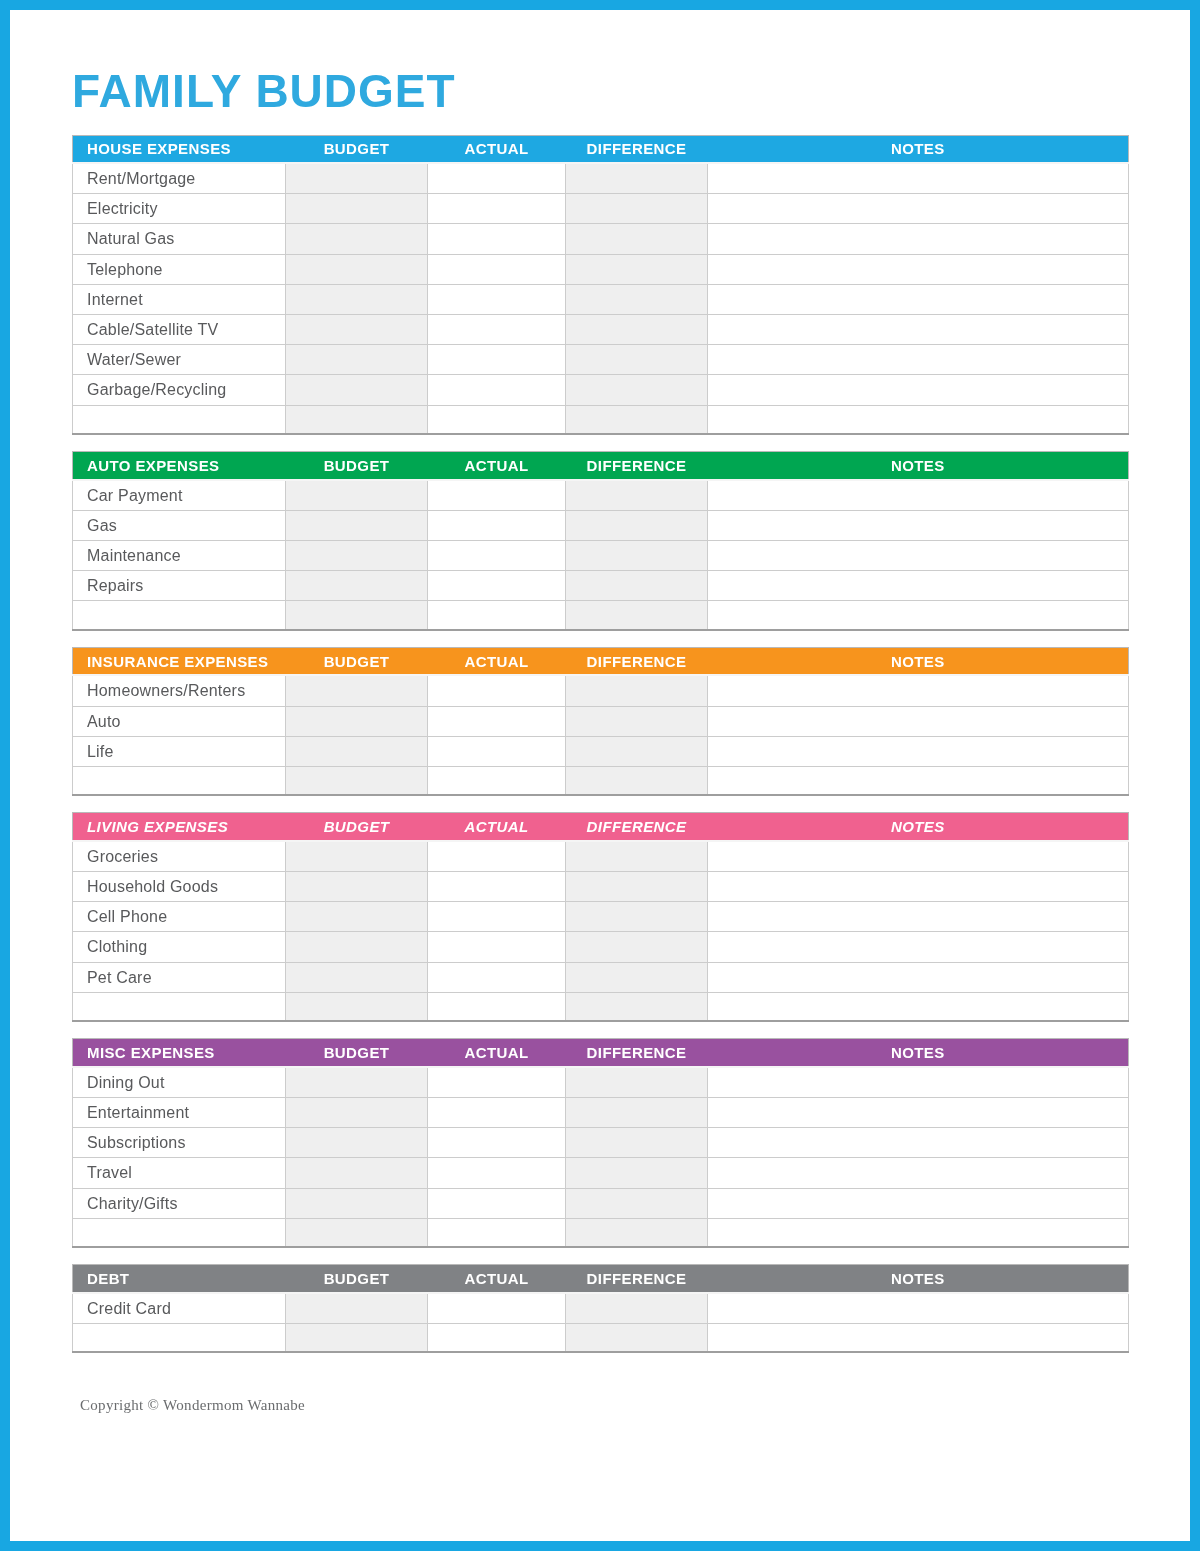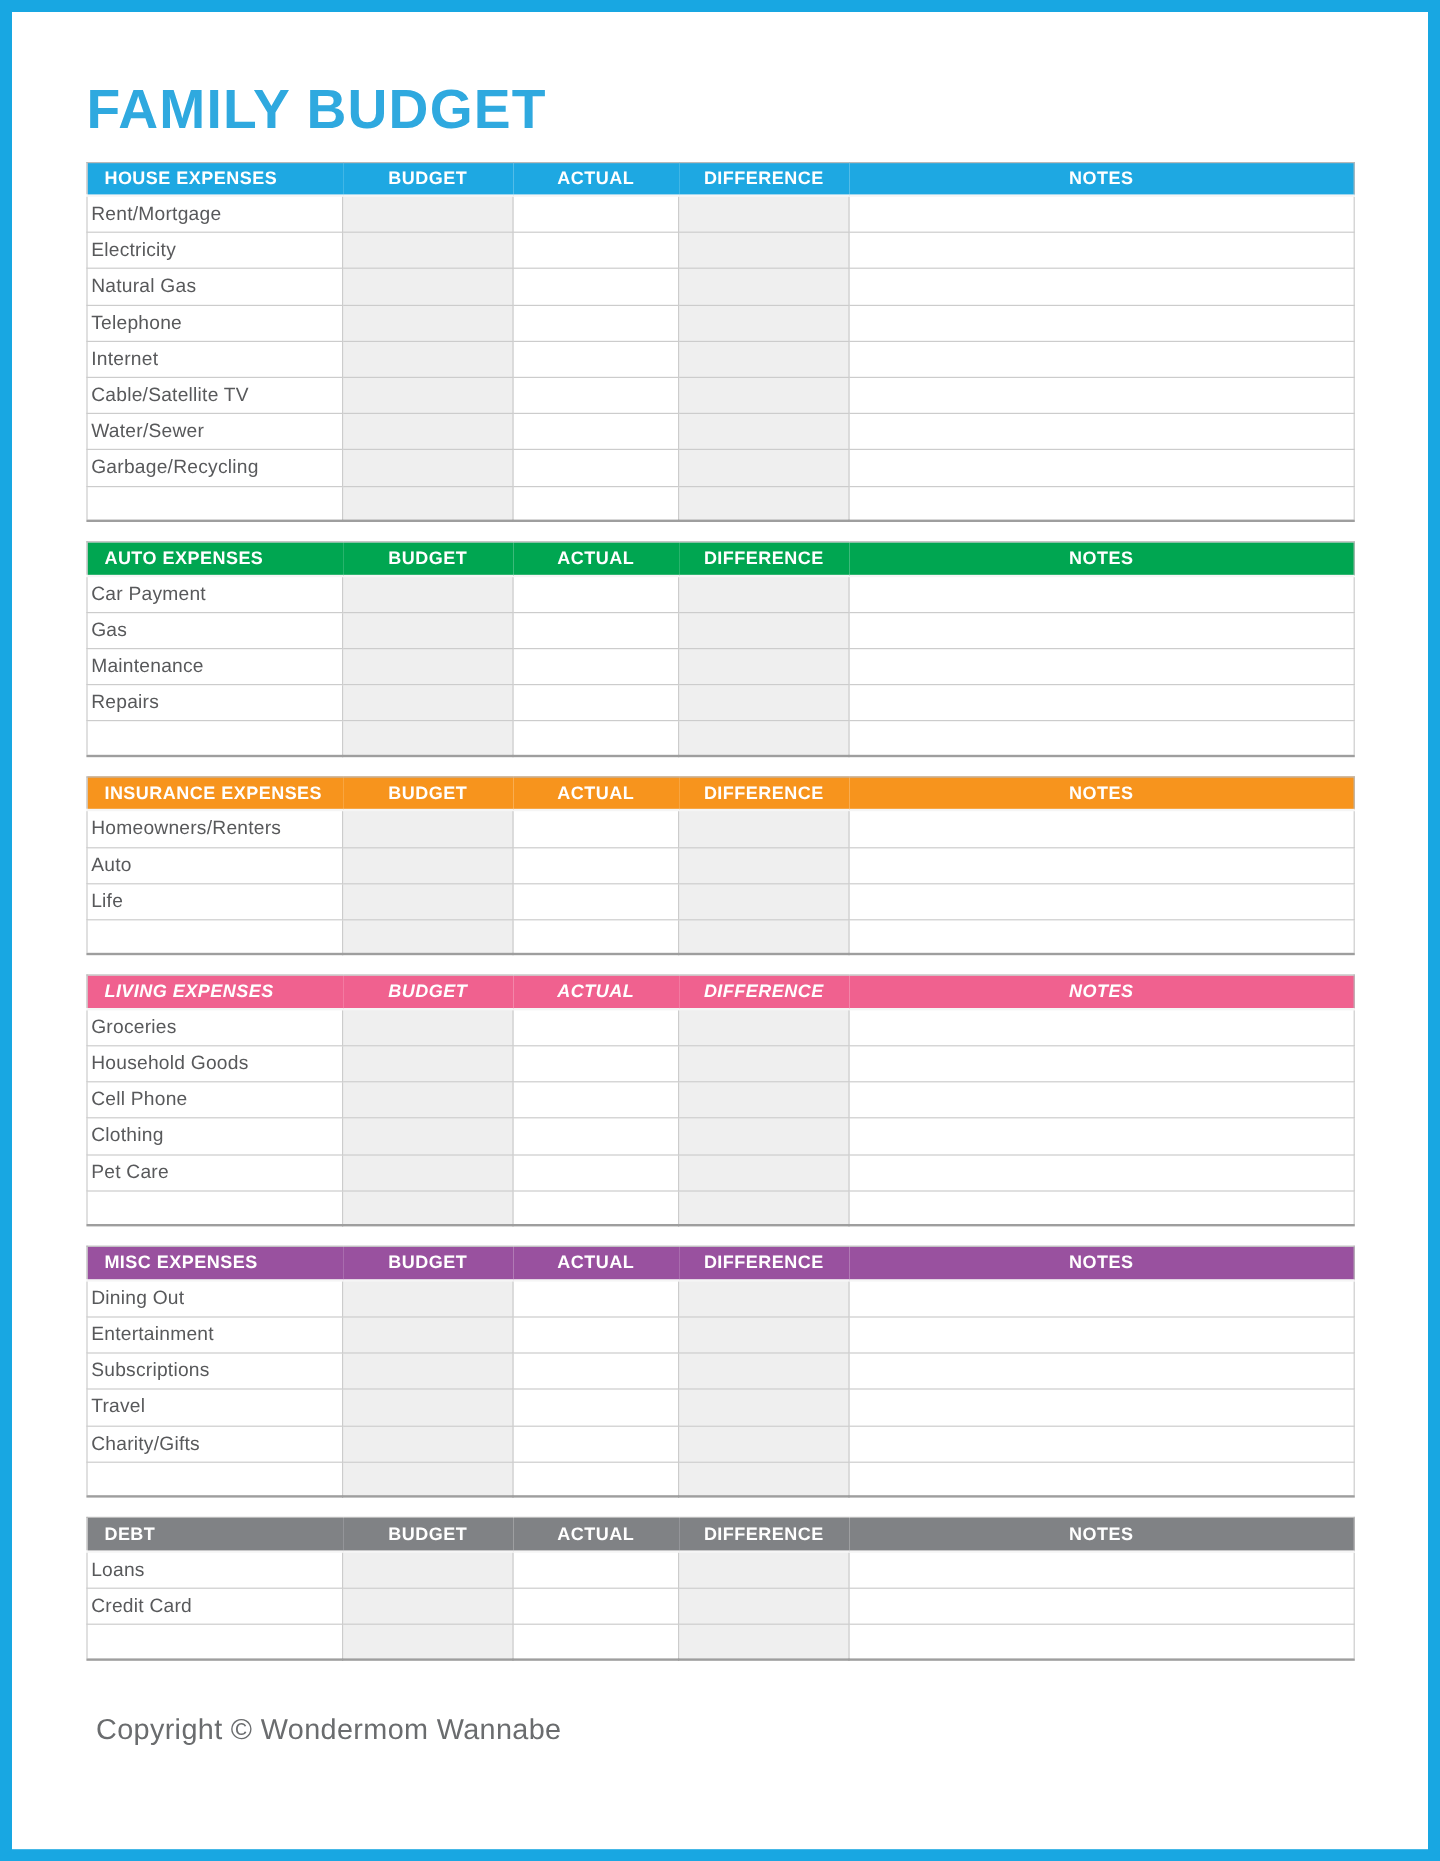--- a/index.html
+++ b/index.html
@@ -53,31 +53,32 @@
 
   table.section tbody td {
     height: 29px;
     border: 1px solid #cccccc;
     vertical-align: middle;
     font-size: 16px;
     color: #58595B;
     letter-spacing: 0.2px;
   }
   table.section tbody td.label {
-    padding: 3px 8px 3px 3px;
+    padding: 3px 8px 3px 14px;
     line-height: 1.45;
   }
   table.section tbody td.shaded { background: #efefef; }
 
   .footer {
     margin-top: 44px;
     padding-left: 8px;
-    font-size: 24px;
+    font-size: 15px;
     color: #6A6C6E;
     letter-spacing: 0.3px;
+    font-family: Liberation Serif, serif;
   }
 </style>
 </head>
 <body>
 
 <div class="page" style="border-color: rgb(24, 167, 226);">
   <div class="content">
     <h1 class="page-title" style="color: rgb(47, 169, 223);">FAMILY BUDGET</h1>
 
     <div>
@@ -408,27 +409,20 @@
       <tr style="background: rgb(128, 130, 133);">
         <th class="section-title">DEBT</th>
         <th>BUDGET</th>
         <th>ACTUAL</th>
         <th>DIFFERENCE</th>
         <th>NOTES</th>
       </tr>
     </thead>
     <tbody>
             <tr>
-              <td class="label">Loans</td>
-              <td class="shaded" style="background: rgb(239, 239, 239);"></td>
-              <td></td>
-              <td class="shaded" style="background: rgb(239, 239, 239);"></td>
-              <td></td>
-            </tr>
-            <tr>
               <td class="label">Credit Card</td>
               <td class="shaded" style="background: rgb(239, 239, 239);"></td>
               <td></td>
               <td class="shaded" style="background: rgb(239, 239, 239);"></td>
               <td></td>
             </tr>
             <tr>
               <td class="label"></td>
               <td class="shaded" style="background: rgb(239, 239, 239);"></td>
               <td></td>

